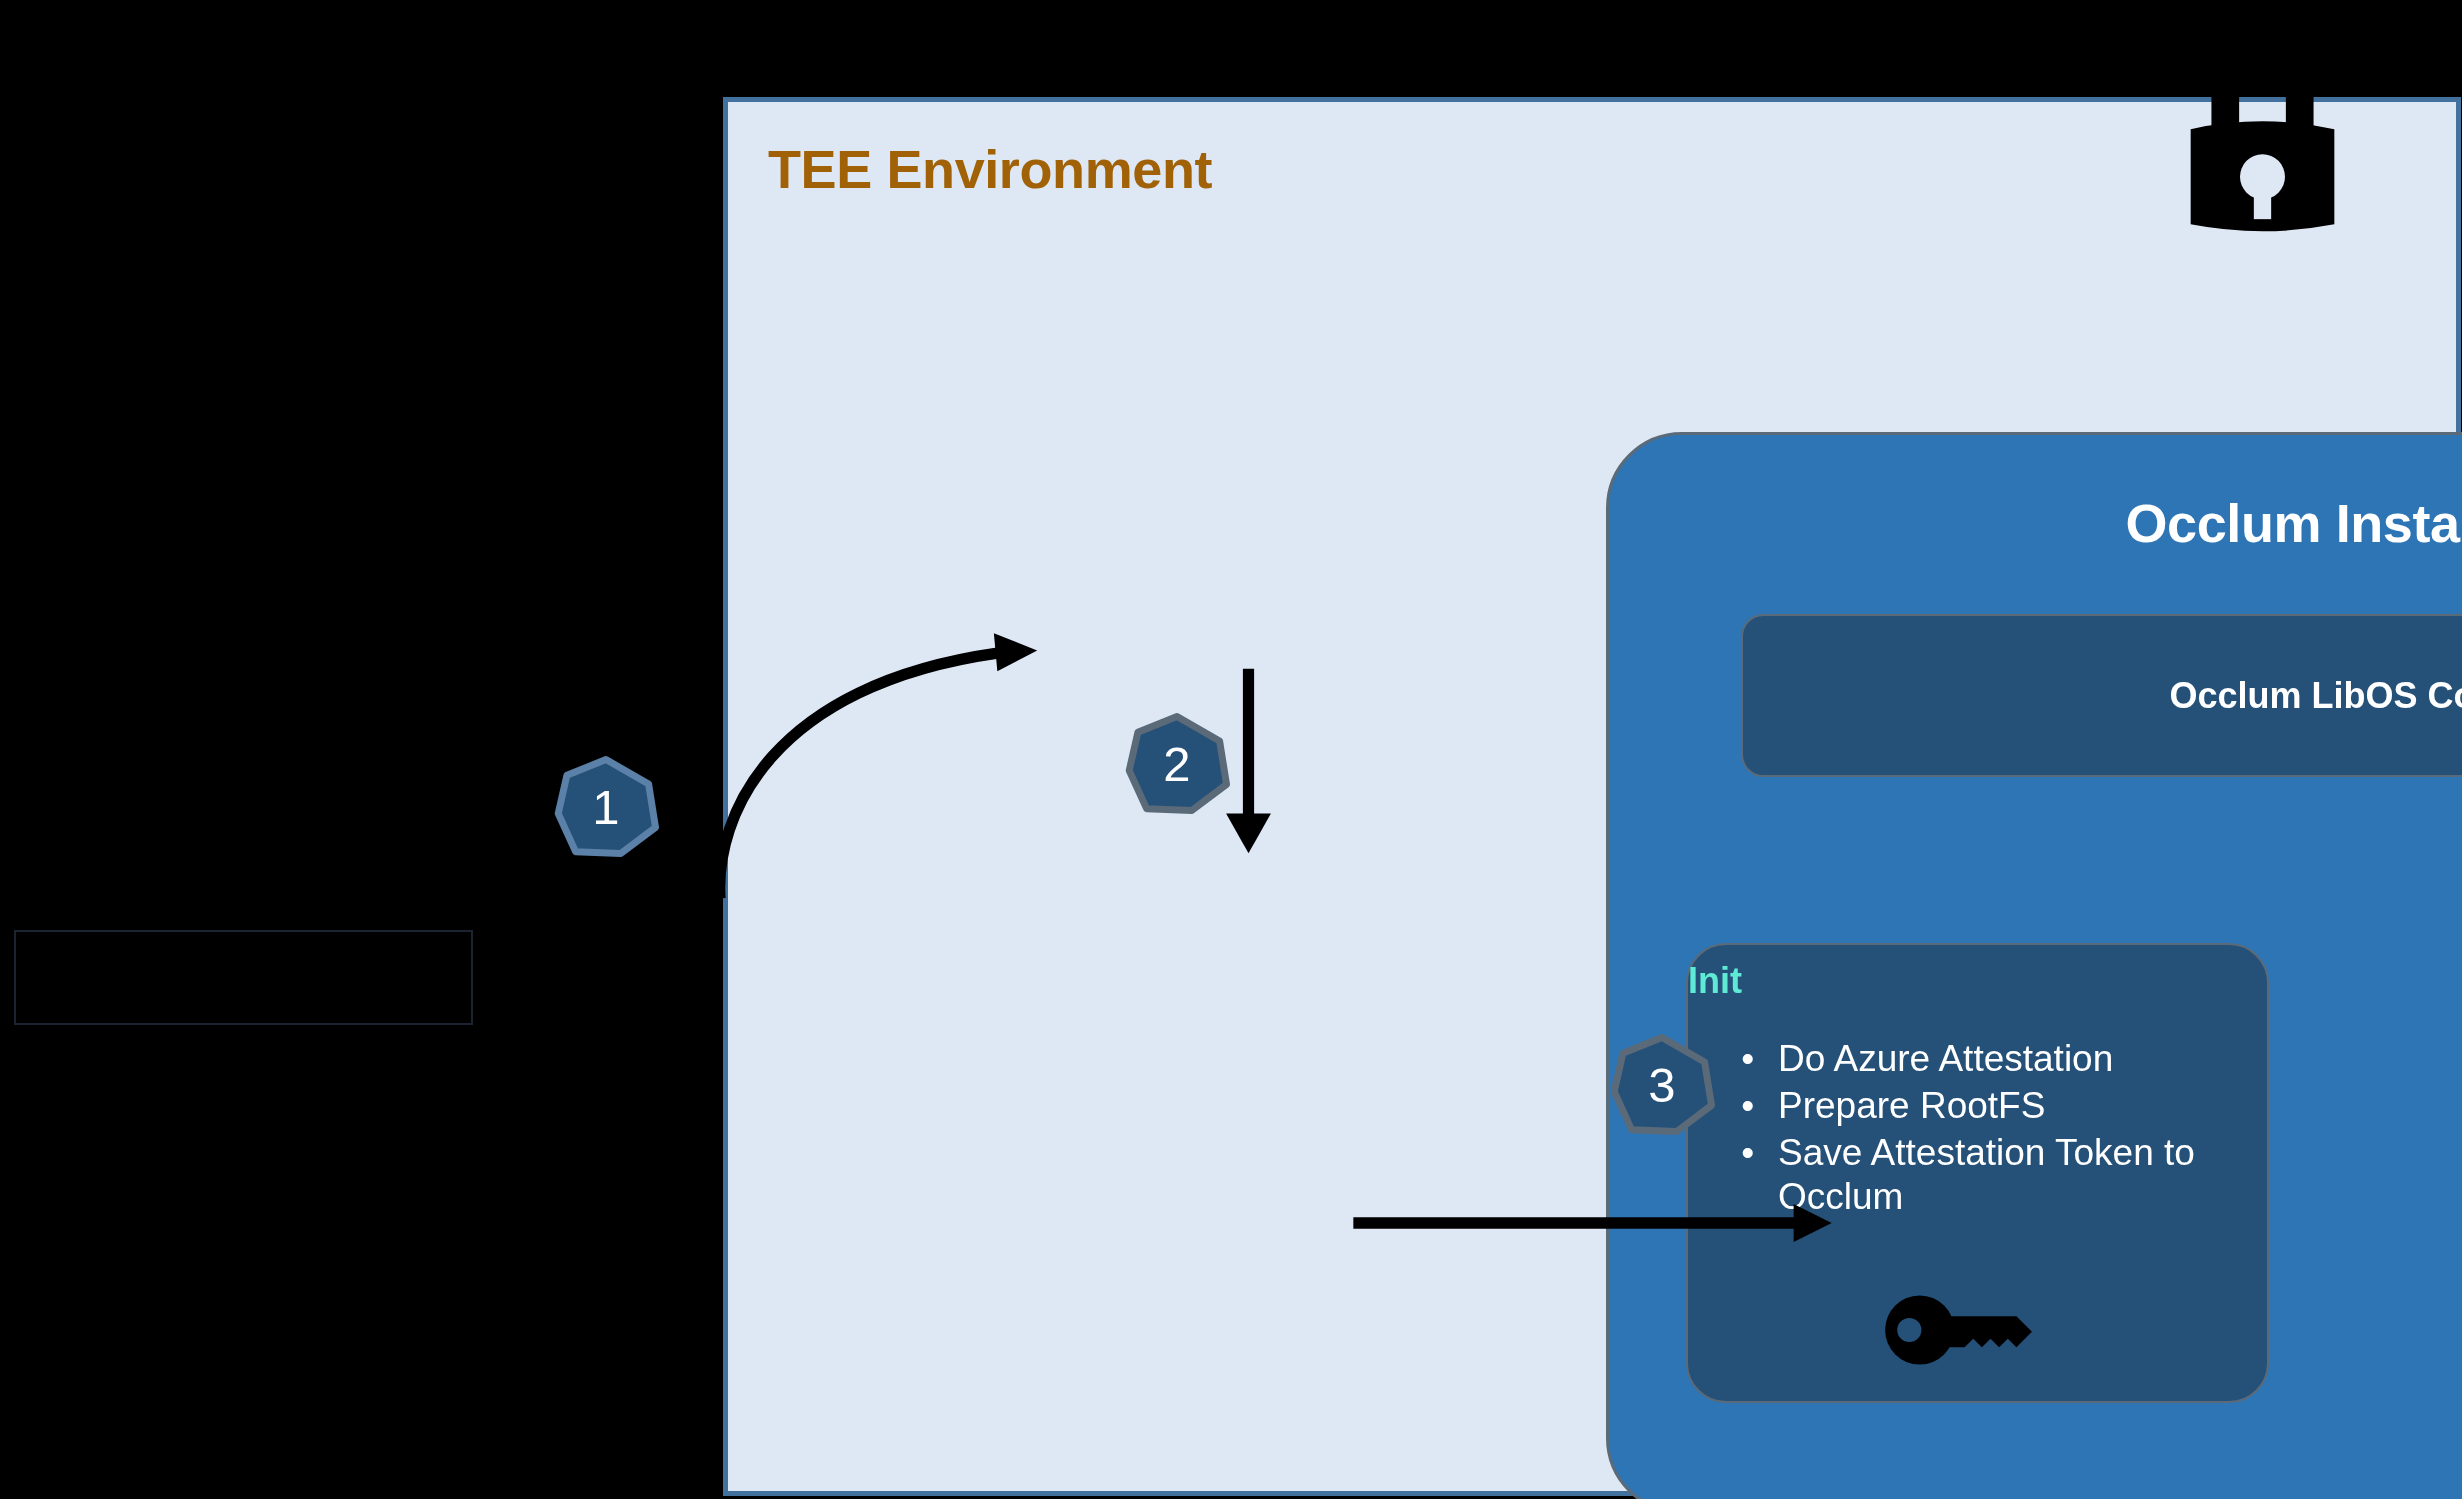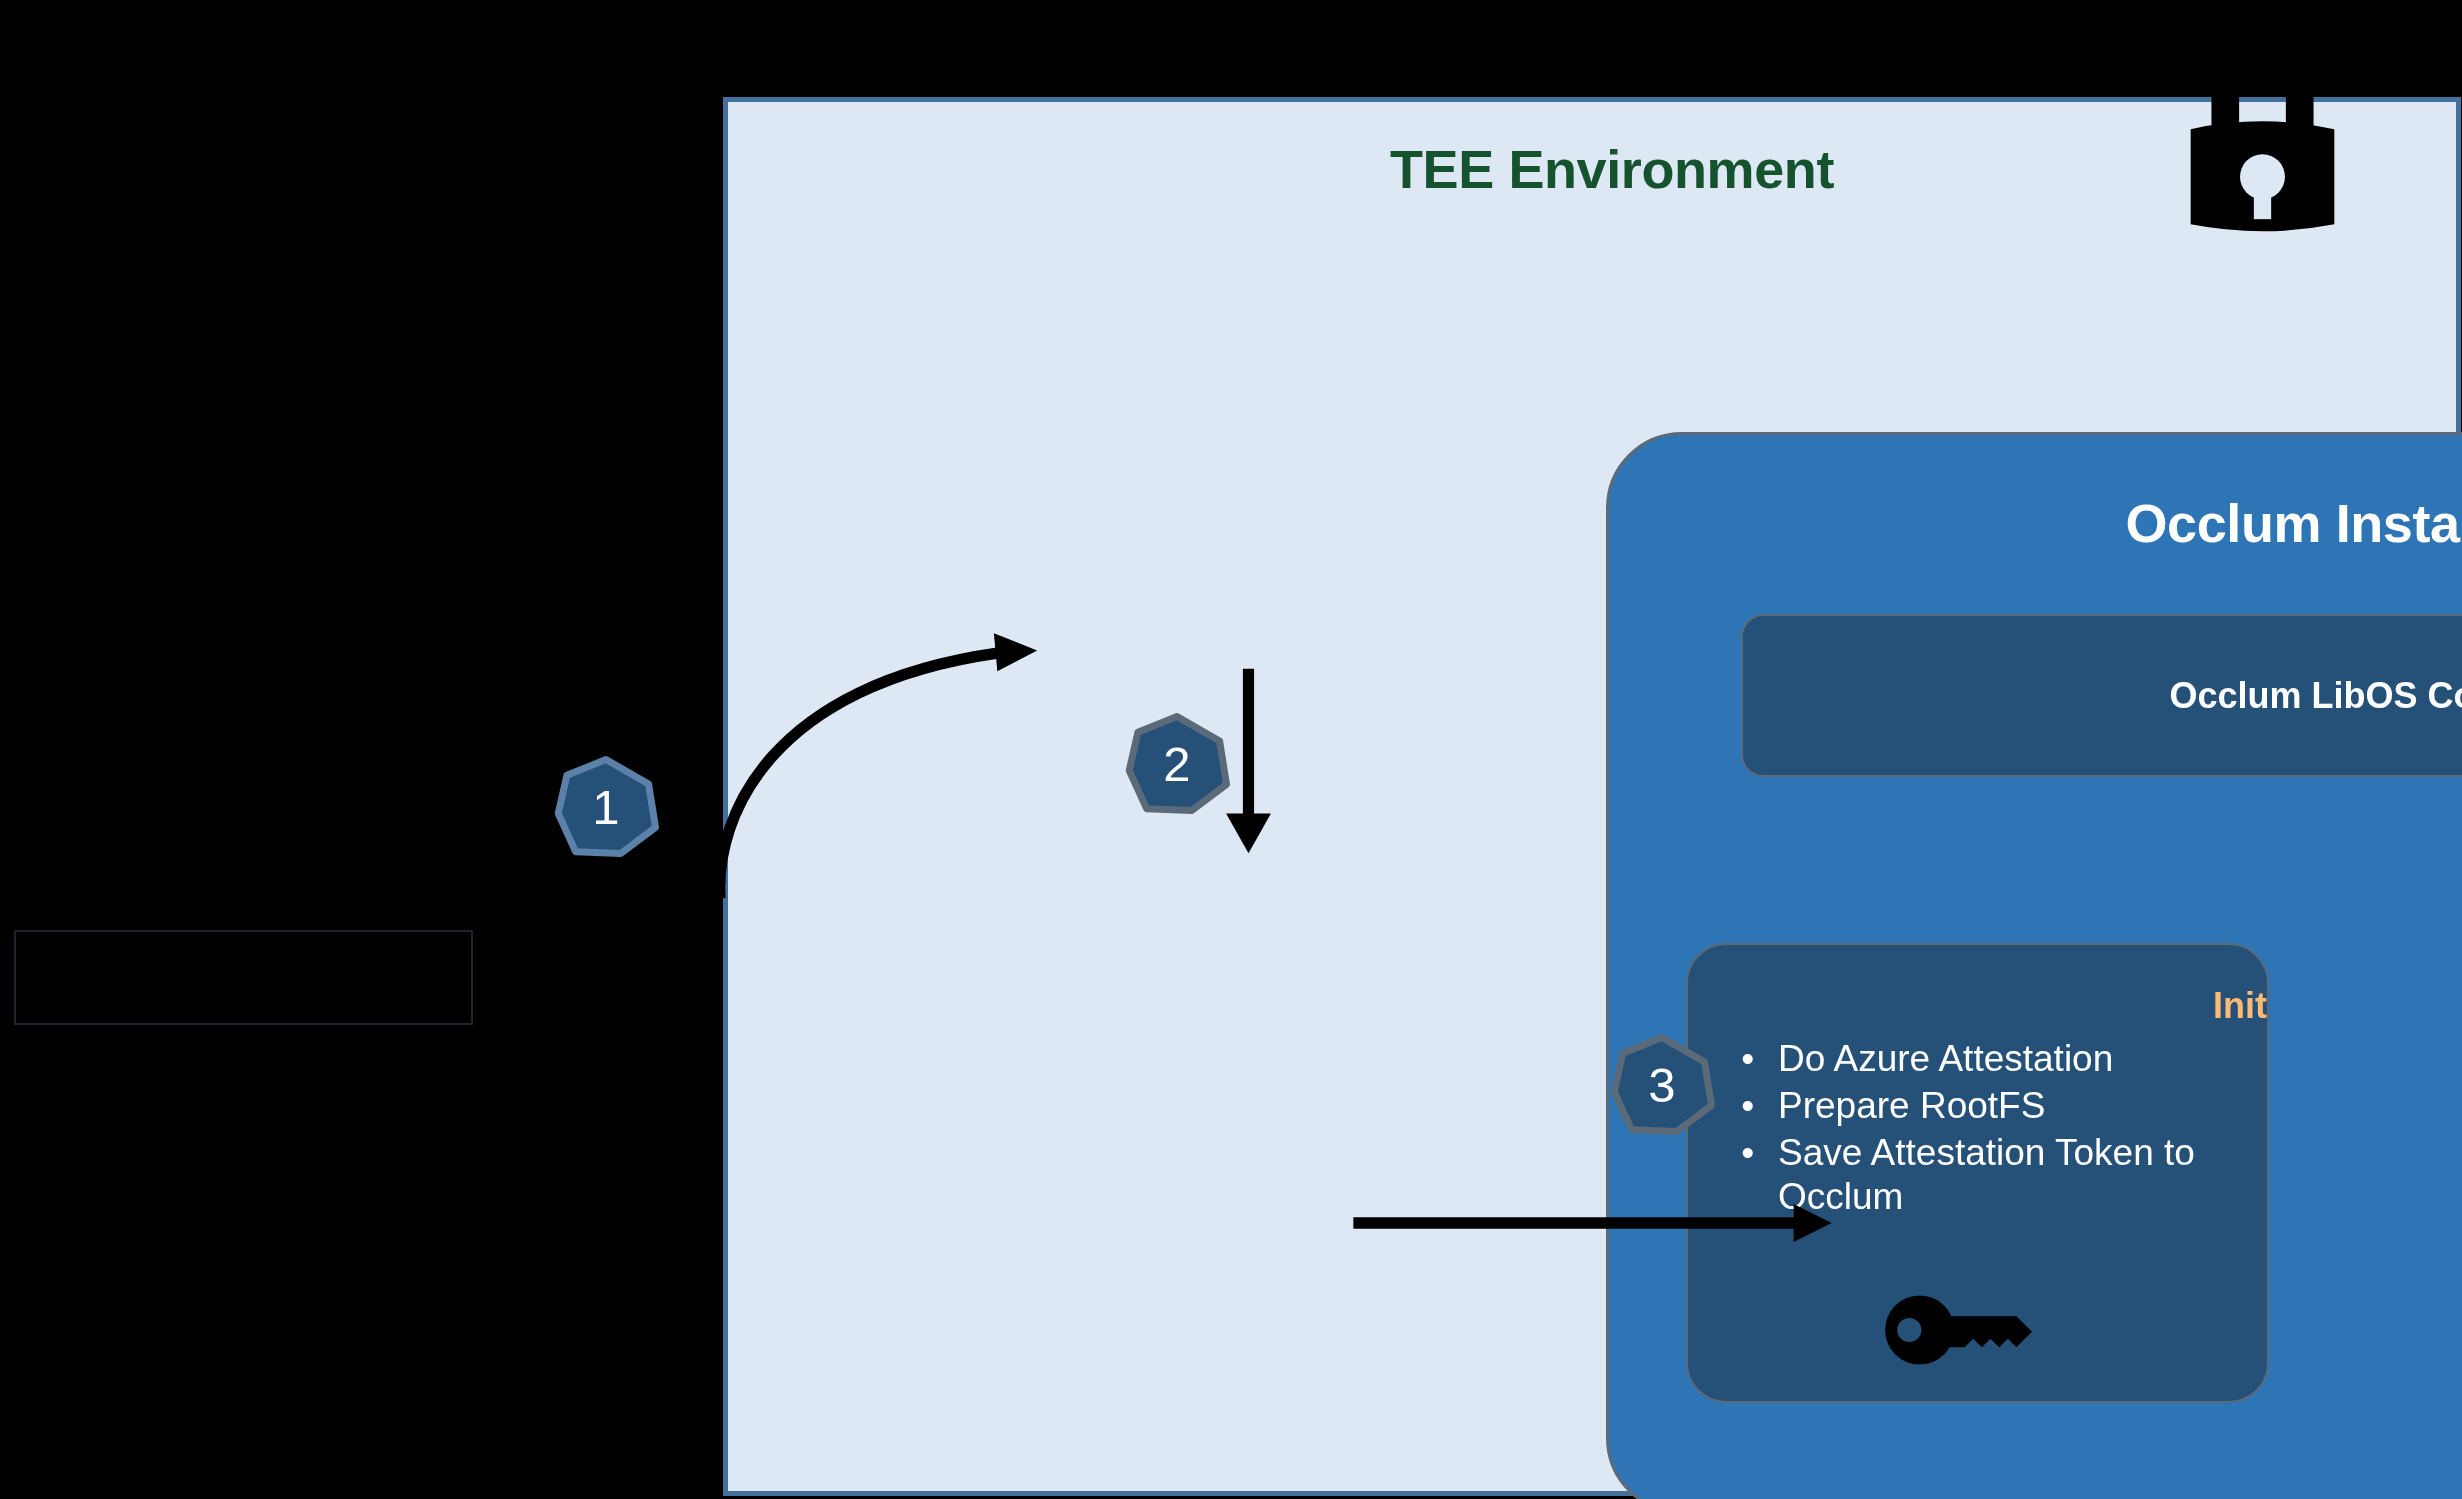--- a/index.html
+++ b/index.html
@@ -36,24 +36,23 @@
     height: 1399px;
     background: #DEE8F5;
     border: 5.2px solid #41719C;
     box-sizing: border-box;
   }
   .tee-title {
     position: absolute;
     left: 0;
     right: 0;
     top: 36px;
-    text-align: center;
     font-size: 54px;
     font-weight: bold;
-    color: #14532d;
+    color: #a16207;
     font-family: "Liberation Sans", sans-serif;
     letter-spacing: -0.4px;
     padding-left: 40px;
   }
 
   
   .lock-icon {
     position: absolute;
     left: 1445px;
     top: -49px;
@@ -115,25 +114,25 @@
     height: 460px;
     background: #255078;
     border: 2.6px solid #5A6A78;
     border-radius: 40px;
     box-sizing: border-box;
   }
   .init-title {
     position: absolute;
     left: 0;
     right: 0;
-    top: 40px;
-    text-align: right;
+    top: 15px;
+    text-align: left;
     font-size: 36px;
     font-weight: bold;
-    color: #fdba74;
+    color: #5eead4;
   }
   .init-list {
     position: absolute;
     left: 36px;
     top: 92px;
     right: 17.3px;
     margin: 0;
     padding: 0;
     list-style: none;
   }

